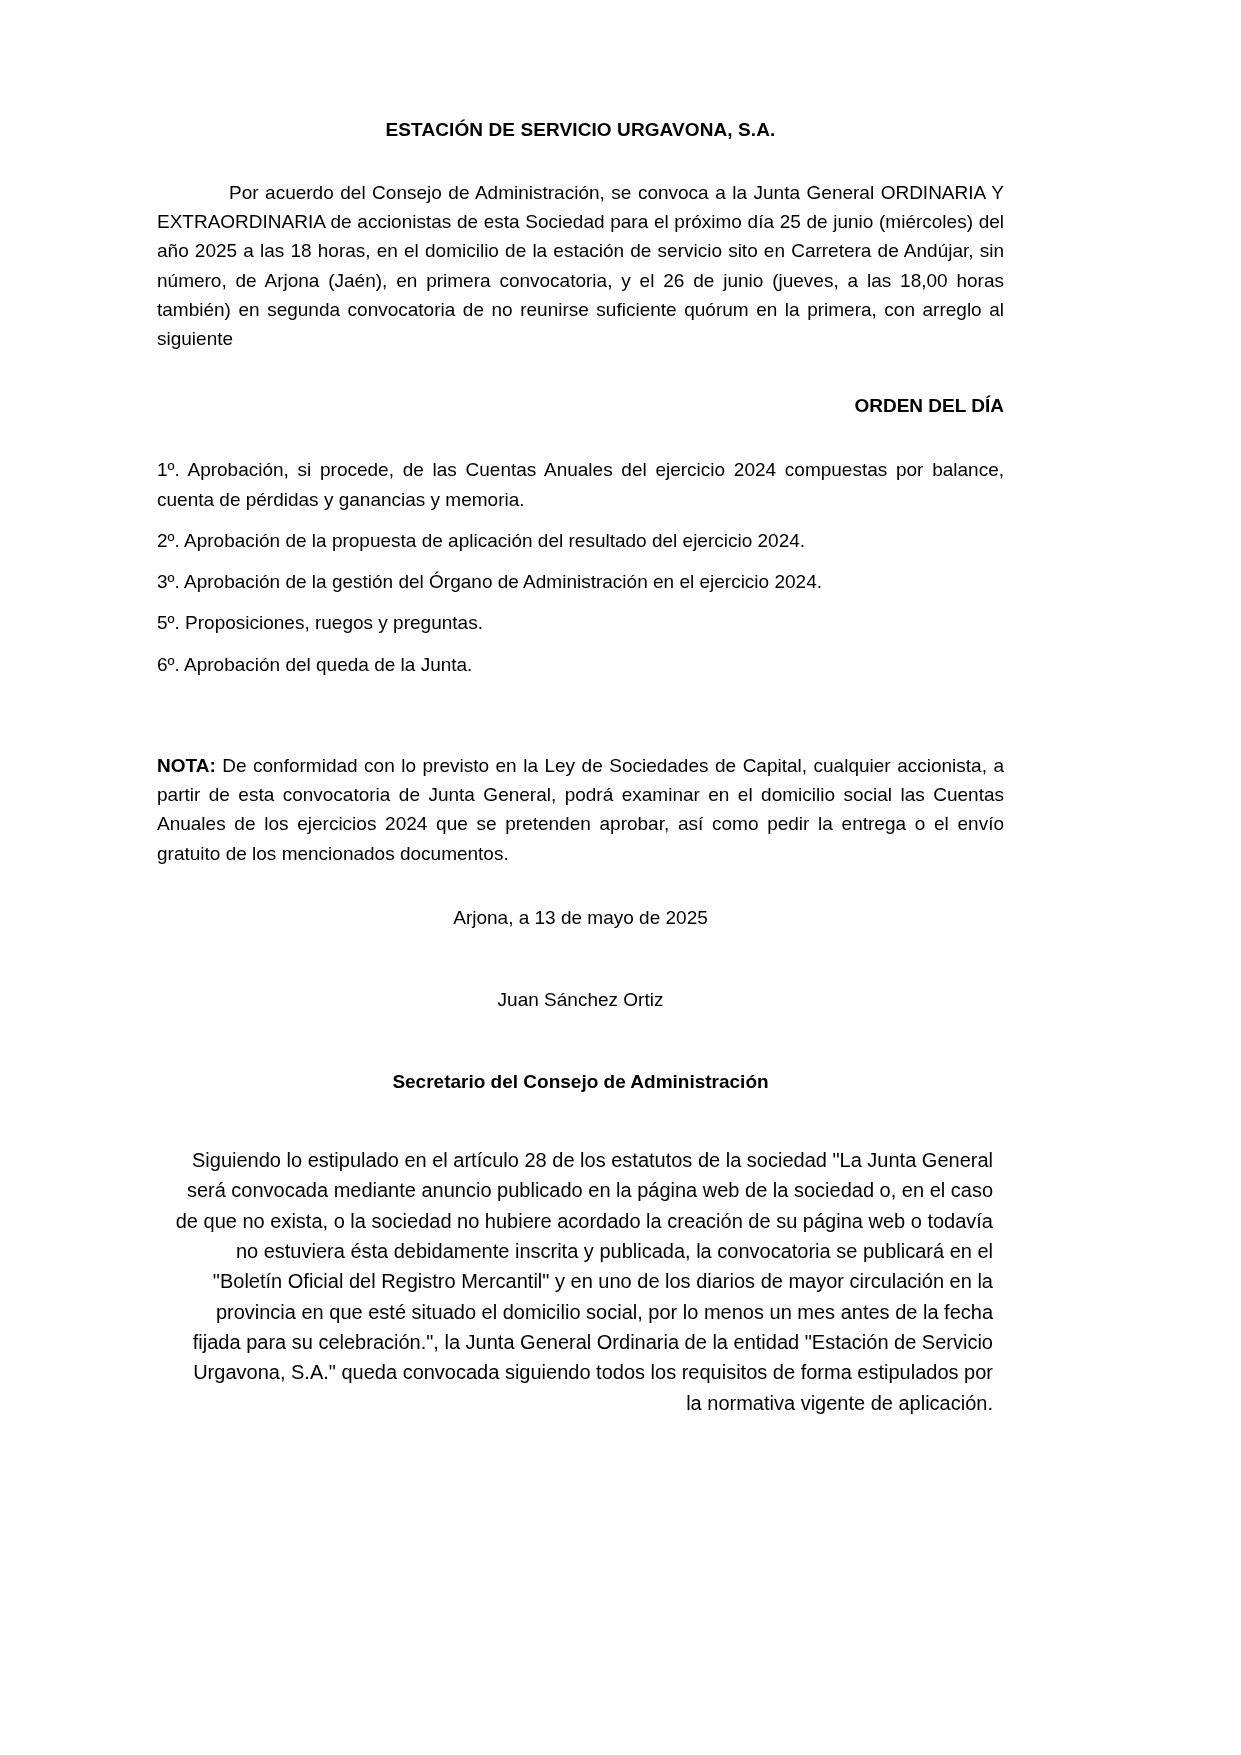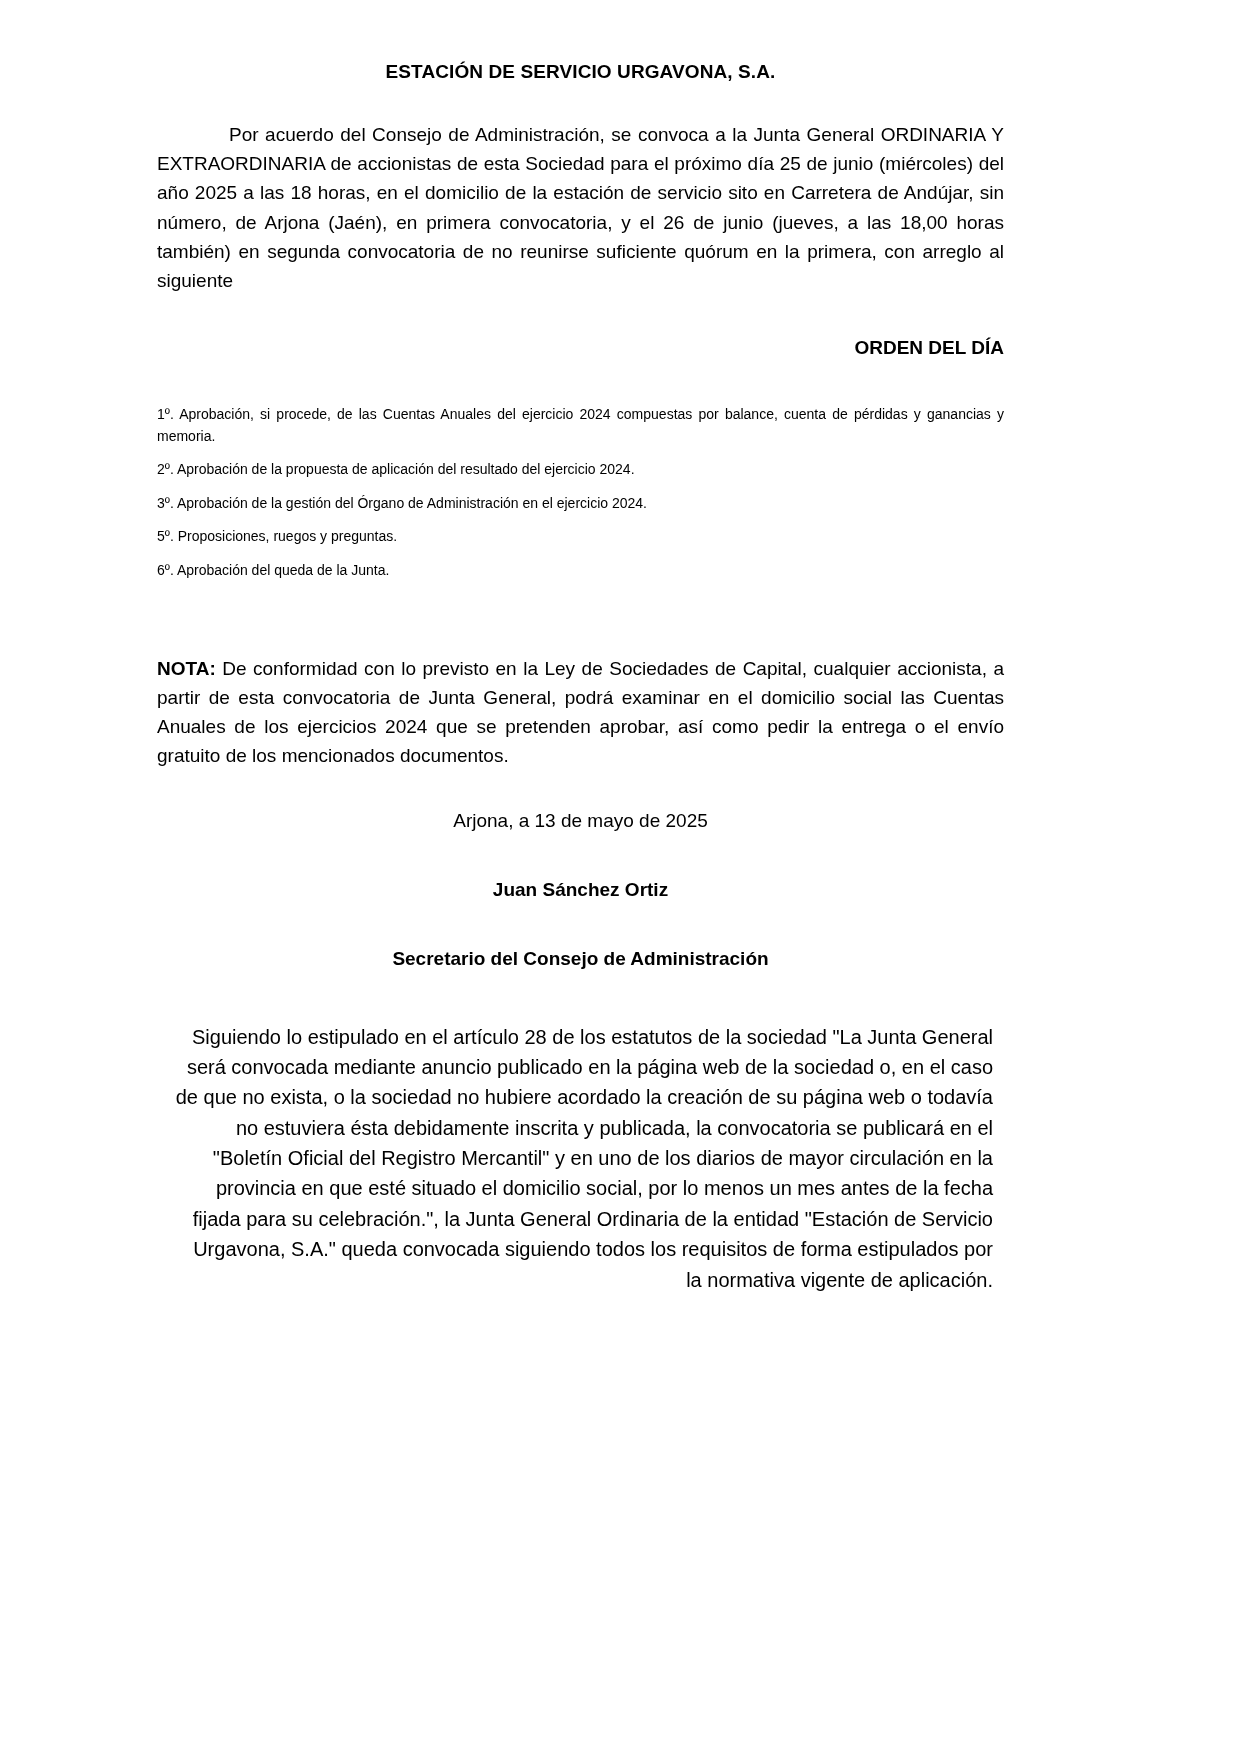--- a/index.html
+++ b/index.html
@@ -28,21 +28,21 @@
     top: 0;
     width: 847px;
   }
 
   .title-main {
     text-align: center;
     font-weight: bold;
     font-size: 19px;
     line-height: 1.25;
     margin: 0;
-    padding-top: 60px;
+    padding-top: 118px;
     letter-spacing: 0.1px;
   }
   .title-sub {
     text-align: center;
     font-weight: bold;
     font-size: 19px;
     line-height: 1.25;
     margin: 0;
     padding-top: 47px;
   }
@@ -70,42 +70,42 @@
     margin: 0;
     padding-top: 42px;
   }
 
   .agenda {
     padding-top: 38px;
   }
   .agenda-item {
     text-align: justify;
     text-justify: inter-word;
-    font-size: 14px;
+    font-size: 19px;
     line-height: 1.54;
-    margin: 7px 0 12px 0;
+    margin: 0 0 12px 0;
   }
   .agenda-item:last-child { margin-bottom: 0; }
 
   .nota {
     padding-top: 72px;
   }
   .nota b { font-weight: bold; }
 
   .signature-date {
     text-align: center;
     font-size: 19px;
     margin: 0;
     padding-top: 39px;
   }
   .signature-name {
     text-align: center;
     font-size: 19px;
-    font-weight: bold;
-    margin: 3px;
+    font-weight: normal;
+    margin: 16px;
     padding-top: 44px;
   }
   .signature-role {
     text-align: center;
     font-size: 19px;
     font-weight: bold;
     margin: 0;
     padding-top: 44px;
   }
 

